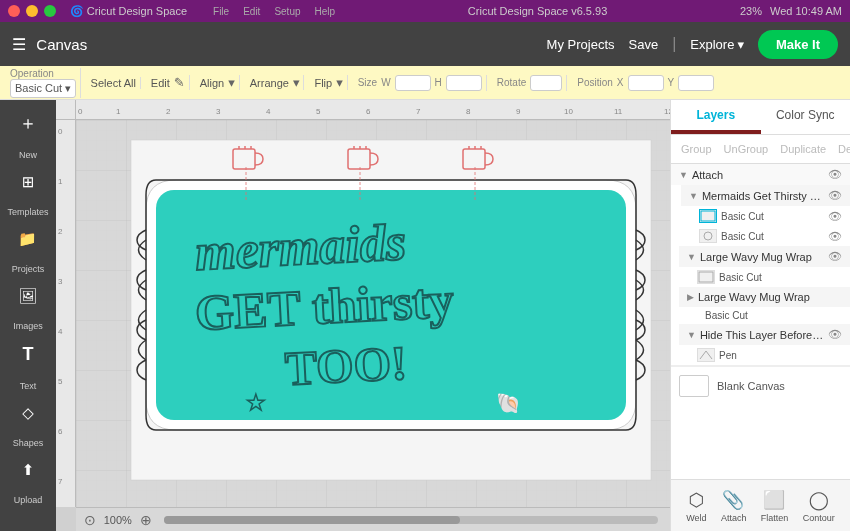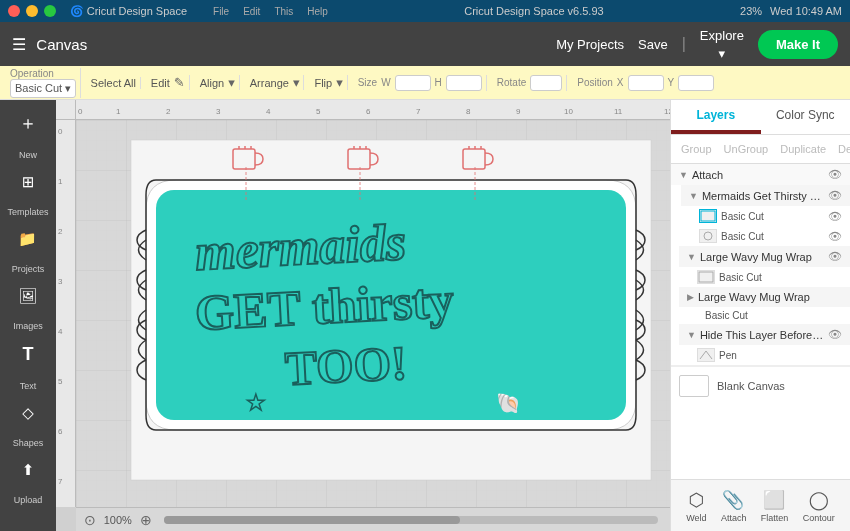--- a/index.html
+++ b/index.html
@@ -1,38 +1,38 @@
 <!DOCTYPE html>
 <html><head>
   <meta charset="utf-8">
   <style>
     * { box-sizing: border-box; margin: 0; padding: 0; }
     body { font-family: -apple-system, BlinkMacSystemFont, 'Helvetica Neue', Arial, sans-serif; background: #1e1e1e; width: 850px; height: 531px; overflow: hidden; }
 
     
-    .mac-bar { height: 22px; background: #0c4a6e; display: flex; align-items: center; padding: 0 8px; justify-content: space-between; }
+    .mac-bar { height: 22px; background: #701a75; display: flex; align-items: center; padding: 0 8px; justify-content: space-between; }
     .mac-bar-left { display: flex; align-items: center; gap: 6px; }
     .mac-dot { width: 12px; height: 12px; border-radius: 50%; }
     .mac-dot.red { background: #ff5f57; }
     .mac-dot.yellow { background: #febc2e; }
     .mac-dot.green { background: #28c840; }
     .mac-bar-center { color: #ccc; font-size: 11px; }
     .mac-bar-right { display: flex; align-items: center; gap: 8px; color: #ccc; font-size: 11px; }
 
     
     .app-header { height: 44px; background: #424242; display: flex; align-items: center; justify-content: space-between; padding: 0 12px; }
     .header-left { display: flex; align-items: center; gap: 10px; }
     .hamburger { color: #fff; font-size: 16px; cursor: pointer; }
     .canvas-label { color: #fff; font-size: 15px; font-weight: 500; }
     .header-center { color: #fff; font-size: 15px; font-weight: 500; }
     .header-right { display: flex; align-items: center; gap: 14px; }
     .my-projects-btn { color: #fff; font-size: 13px; cursor: pointer; }
     .save-btn { color: #fff; font-size: 13px; cursor: pointer; }
     .sep { color: #888; }
-    .explore-btn { color: #fff; font-size: 13px; cursor: pointer; display: flex; align-items: center; gap: 3px; flex-direction: column; }
+    .explore-btn { color: #fff; font-size: 13px; cursor: pointer; display: flex; align-items: center; gap: 3px; }
     .make-it-btn { background: #00c853; color: #fff; border: none; border-radius: 20px; padding: 7px 18px; font-size: 13px; font-weight: 600; cursor: pointer; }
 
     
     .toolbar { height: 34px; background: #fef9c3; border-bottom: 1px solid #ddd; display: flex; align-items: center; padding: 0 6px; gap: 6px; font-size: 11px; color: #555; }
     .toolbar-group { display: flex; align-items: center; gap: 4px; padding: 0 4px; border-right: 1px solid #ddd; }
     .toolbar-group:last-child { border-right: none; }
     .toolbar-label { font-size: 10px; color: #888; }
     .toolbar-select { font-size: 11px; background: #fff; border: 1px solid #ccc; border-radius: 3px; padding: 2px 4px; display: flex; align-items: center; gap: 3px; }
     .toolbar-icon { font-size: 13px; color: #666; cursor: pointer; }
     .toolbar-num { width: 28px; font-size: 11px; background: #fff; border: 1px solid #ccc; border-radius: 3px; padding: 1px 3px; text-align: center; }
@@ -83,21 +83,21 @@
 <body>
 
 <div class="mac-bar">
   <div class="mac-bar-left">
     <div class="mac-dot red"></div>
     <div class="mac-dot yellow"></div>
     <div class="mac-dot green"></div>
     <span style="margin-left:8px; color:#ccc; font-size:11px;">🌀 Cricut Design Space</span>
     <span style="margin-left:20px; color:#aaa; font-size:10px;">File</span>
     <span style="margin-left:8px; color:#aaa; font-size:10px;">Edit</span>
-    <span style="margin-left:8px; color:#aaa; font-size:10px;">This</span>
+    <span style="margin-left:8px; color:#aaa; font-size:10px;">Setup</span>
     <span style="margin-left:8px; color:#aaa; font-size:10px;">Help</span>
   </div>
   <div class="mac-bar-center">Cricut Design Space  v6.5.93</div>
   <div class="mac-bar-right">
     <span>23%</span>
     <span>Wed 10:49 AM</span>
   </div>
 </div>
 
 <div class="app-header">

